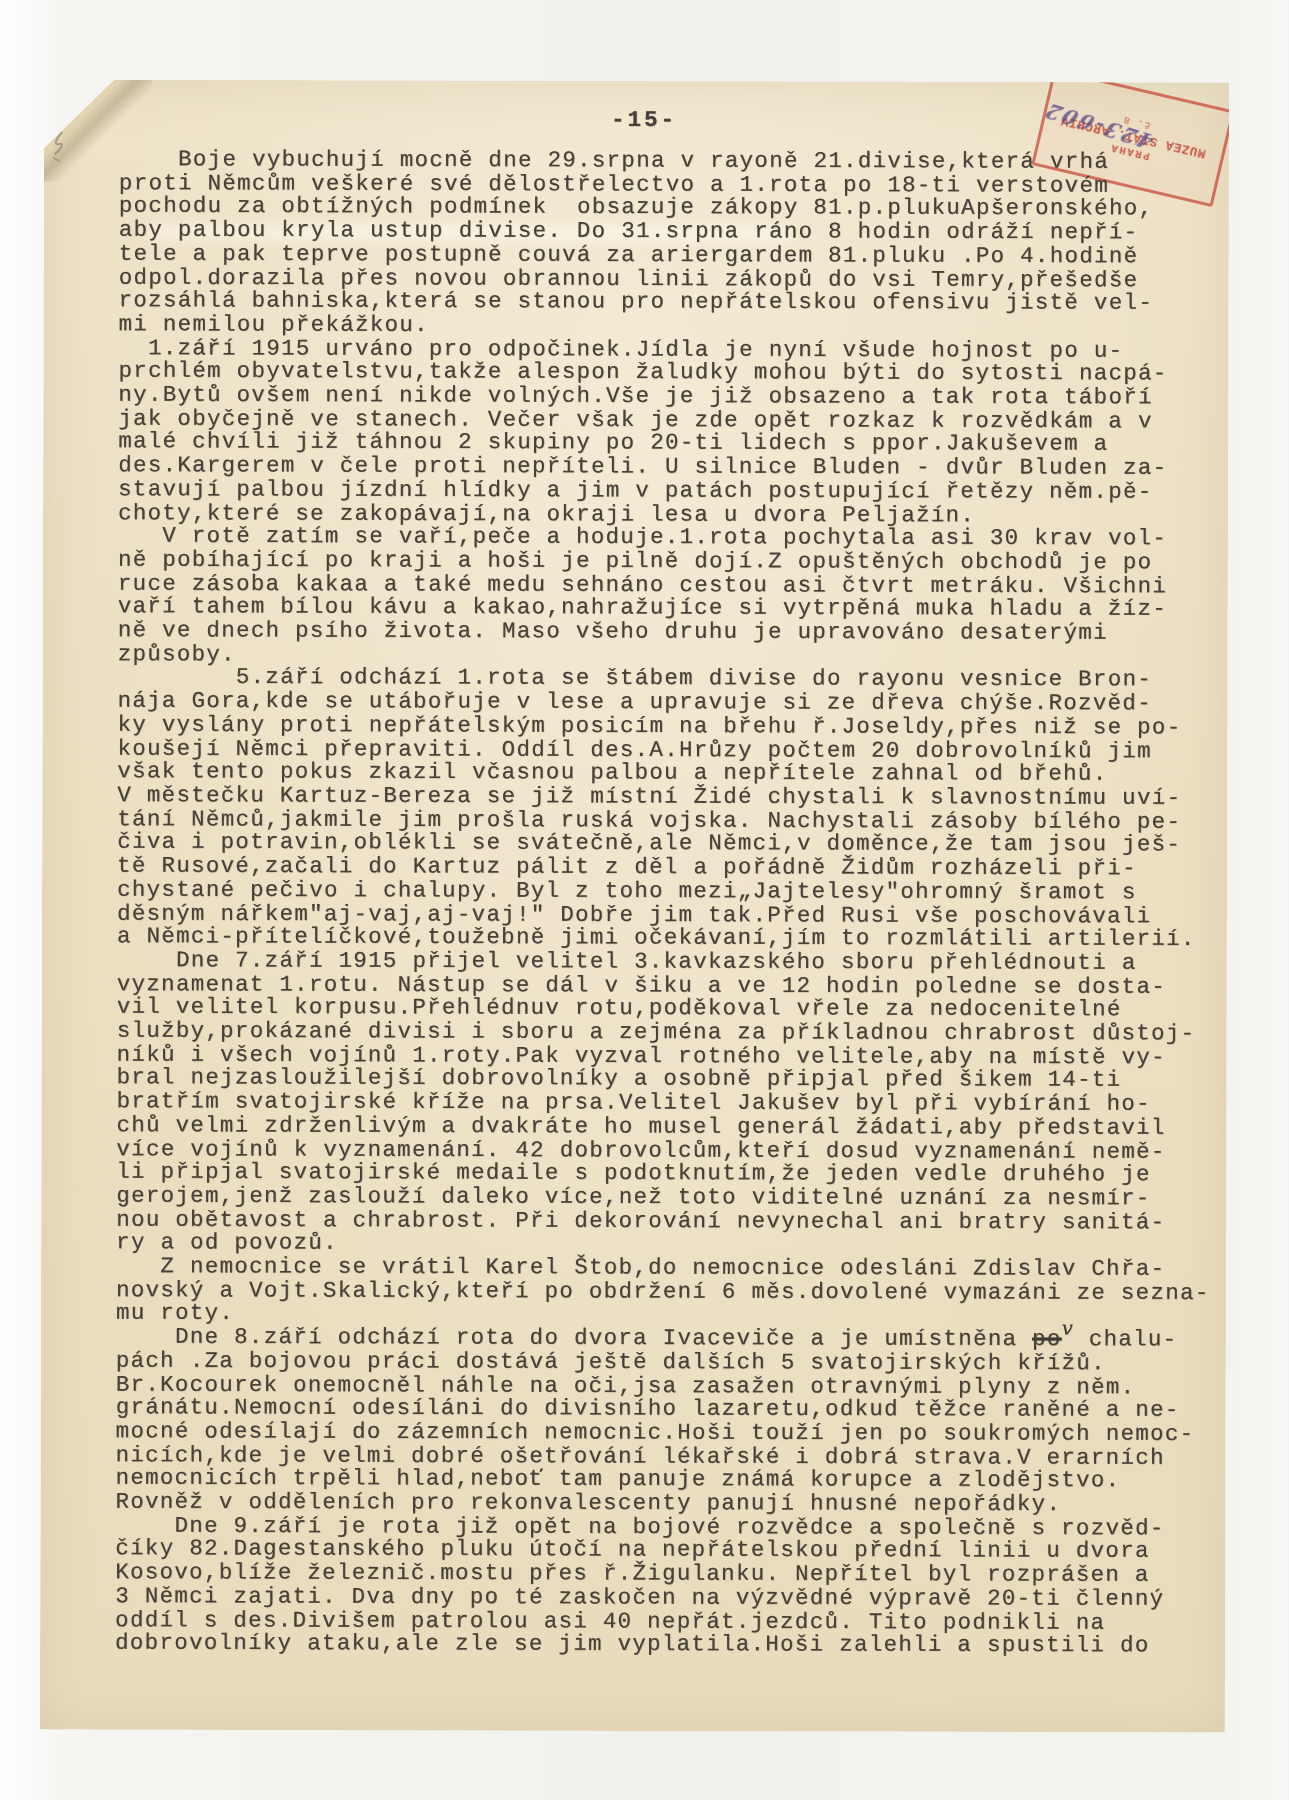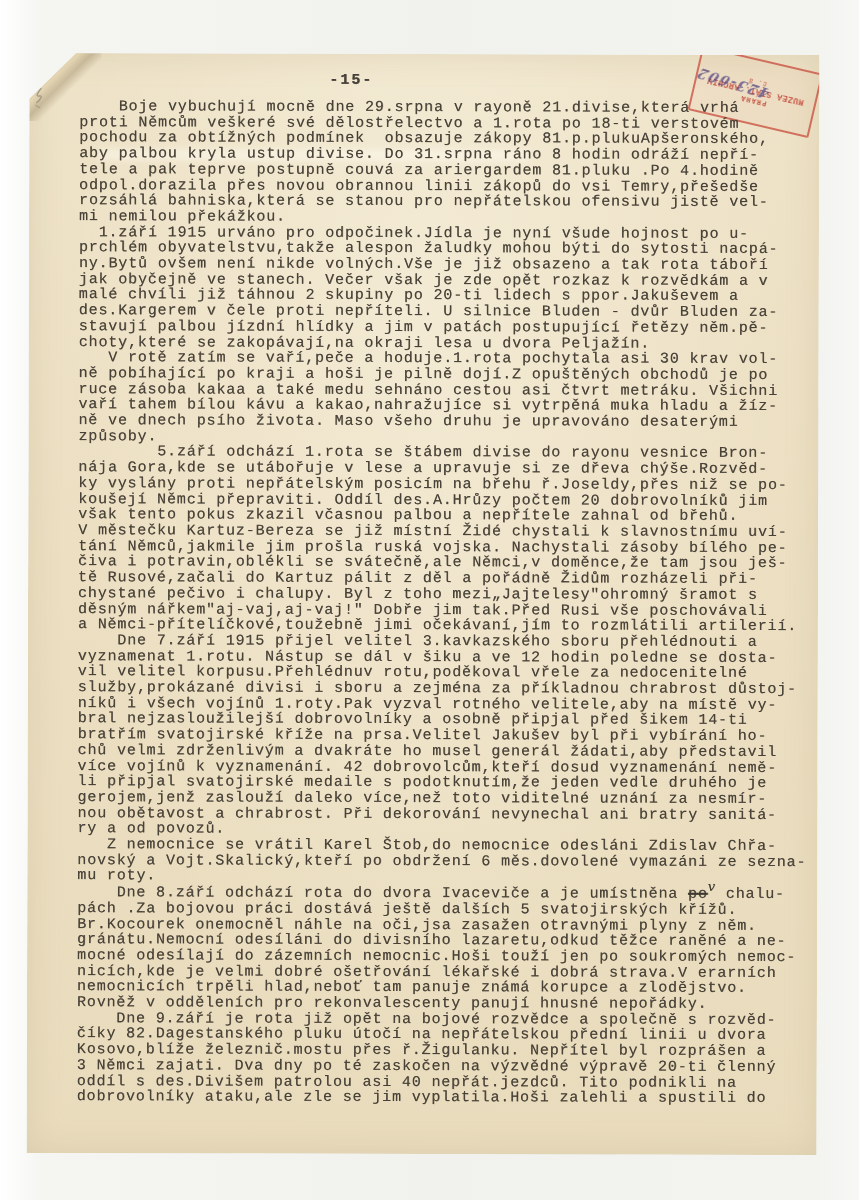--- a/index.html
+++ b/index.html
@@ -24,21 +24,21 @@
   .fold-shadow{
     position:absolute;left:0;top:0;width:72px;height:68px;
     background:linear-gradient(135deg,#e2d4b1 0 36%,rgba(118,98,60,.30) 45%,rgba(118,98,60,0) 56%);
     pointer-events:none;
   }
   .smudge{
     position:absolute;left:70px;top:96px;width:430px;height:11px;
     background:rgba(255,252,244,.45);filter:blur(3px);
   }
   .pagenum{
-    position:absolute;left:300px;top:18px;width:200px;
+    position:absolute;left:300px;top:18px;width:200px;text-align:center;
     font-size:15px;font-weight:bold;letter-spacing:2px;color:#45403a;
     text-shadow:.3px .2px .5px rgba(70,58,42,.6);
   }
   .text-block{position:absolute;left:50px;top:46px;width:736px;}
   .line{
     white-space:pre;font-size:15px;line-height:15.7px;letter-spacing:.85px;
     color:#474138;text-shadow:.3px .2px .5px rgba(70,58,42,.55);
   }
   .strike{text-decoration:line-through;text-decoration-thickness:2px;text-decoration-color:#3f3a32;}
   .sup-hand{

